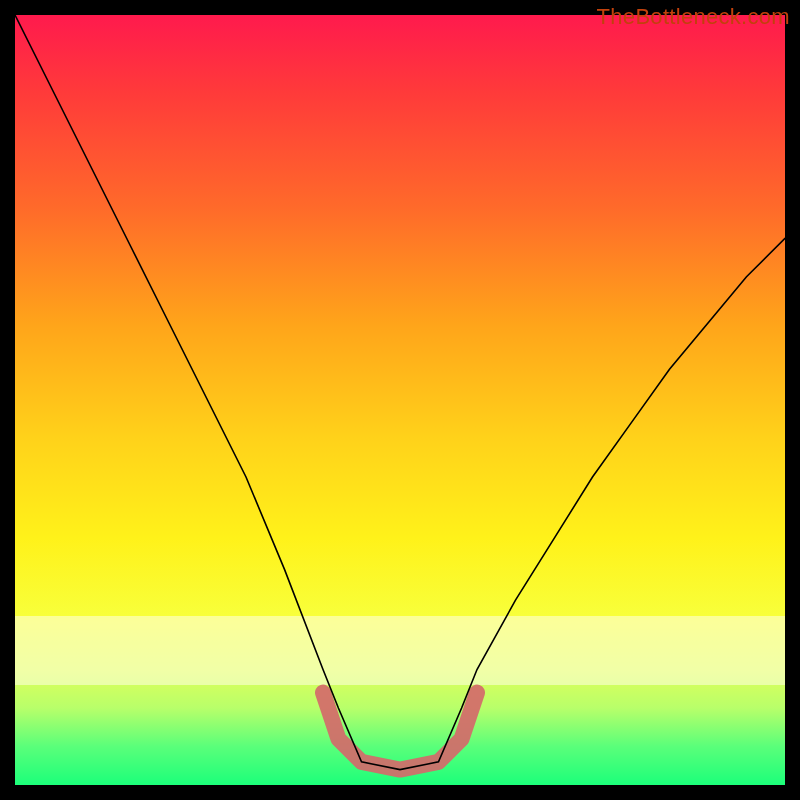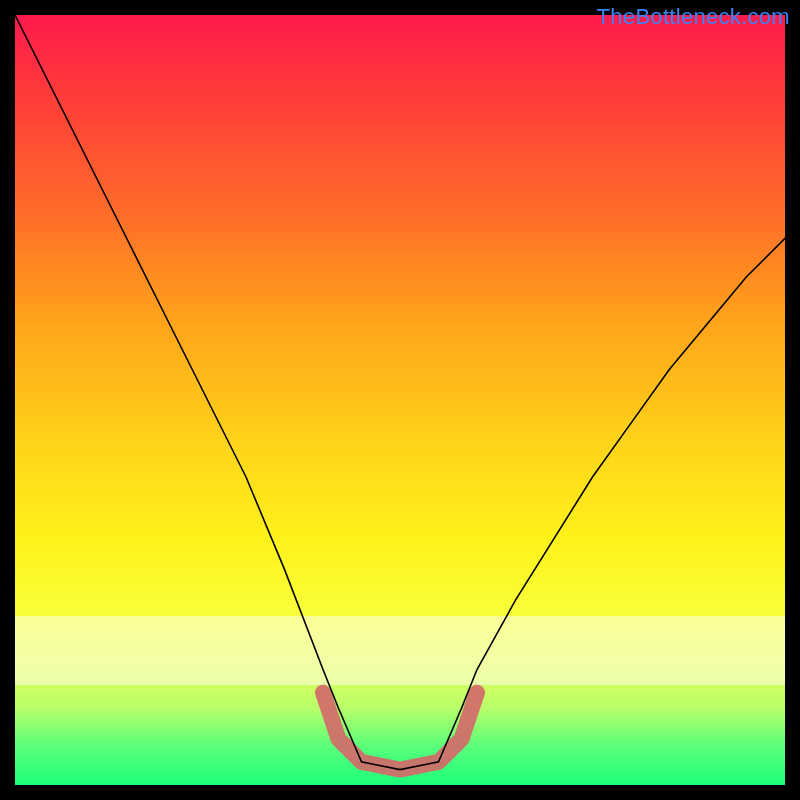--- a/index.html
+++ b/index.html
@@ -43,21 +43,21 @@
     left: 0;
     width: 100%;
     top: 78%;
     height: 9%;
     background: rgba(255,255,230,0.55);
   }
   .watermark {
     position: absolute;
     top: 4px;
     right: 10px;
-    color: #3b82f6;
+    color: #c2410c;
     font-size: 22px;
     font-weight: 500;
     letter-spacing: 0.3px;
     user-select: none;
     z-index: 5;
   }
   svg.curves {
     position: absolute;
     left: 0;
     top: 0;

